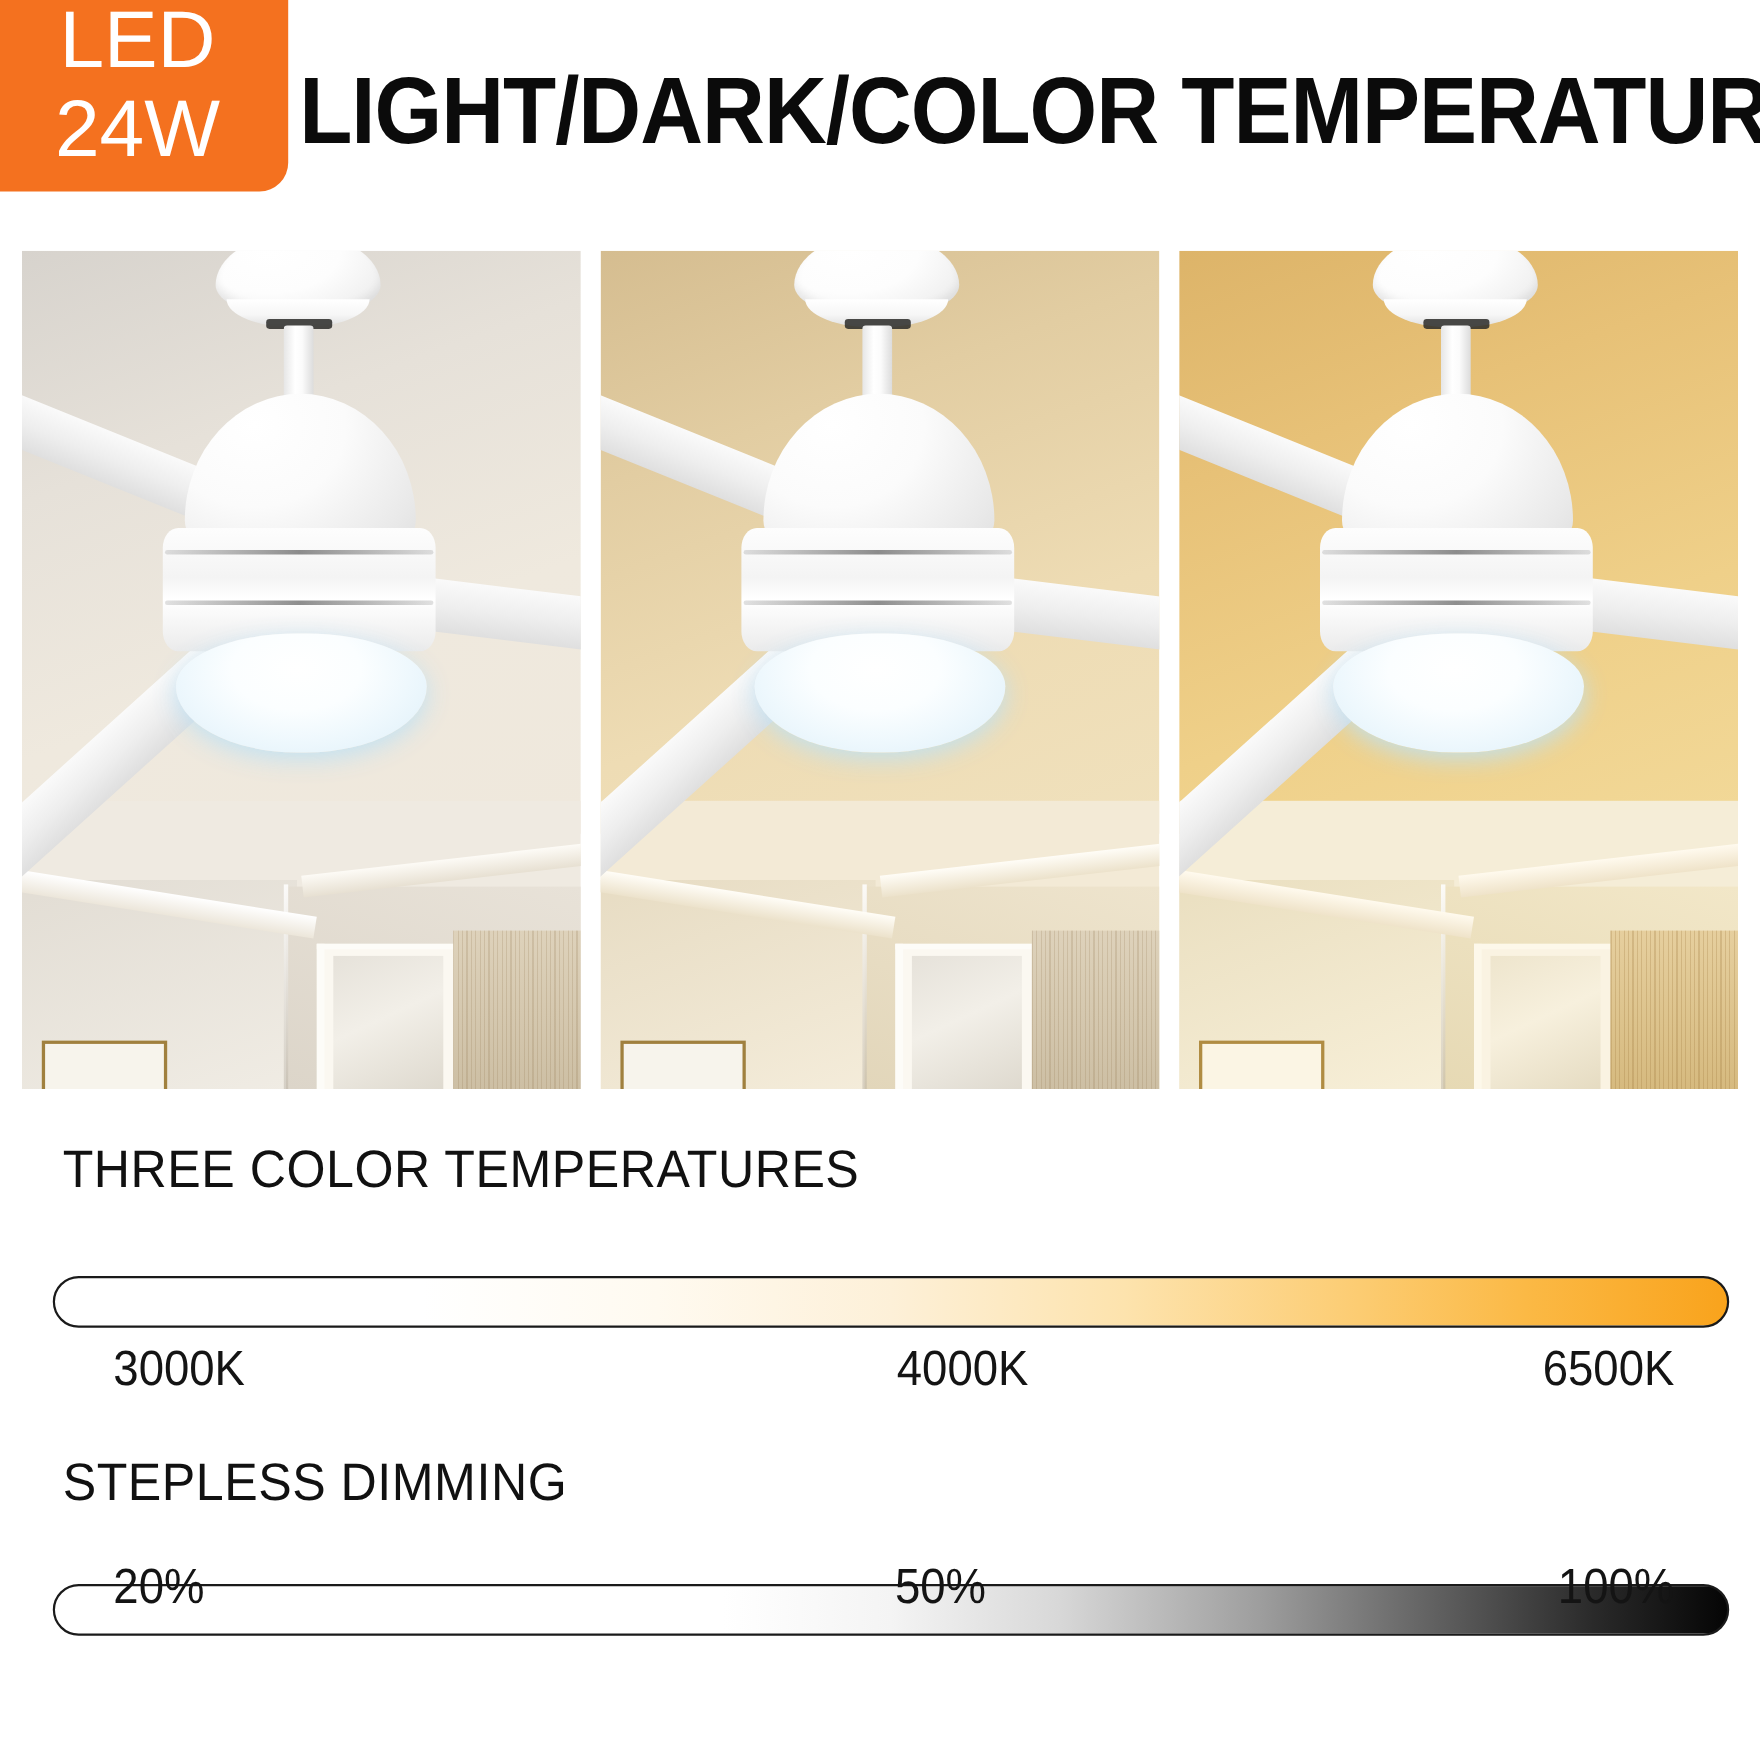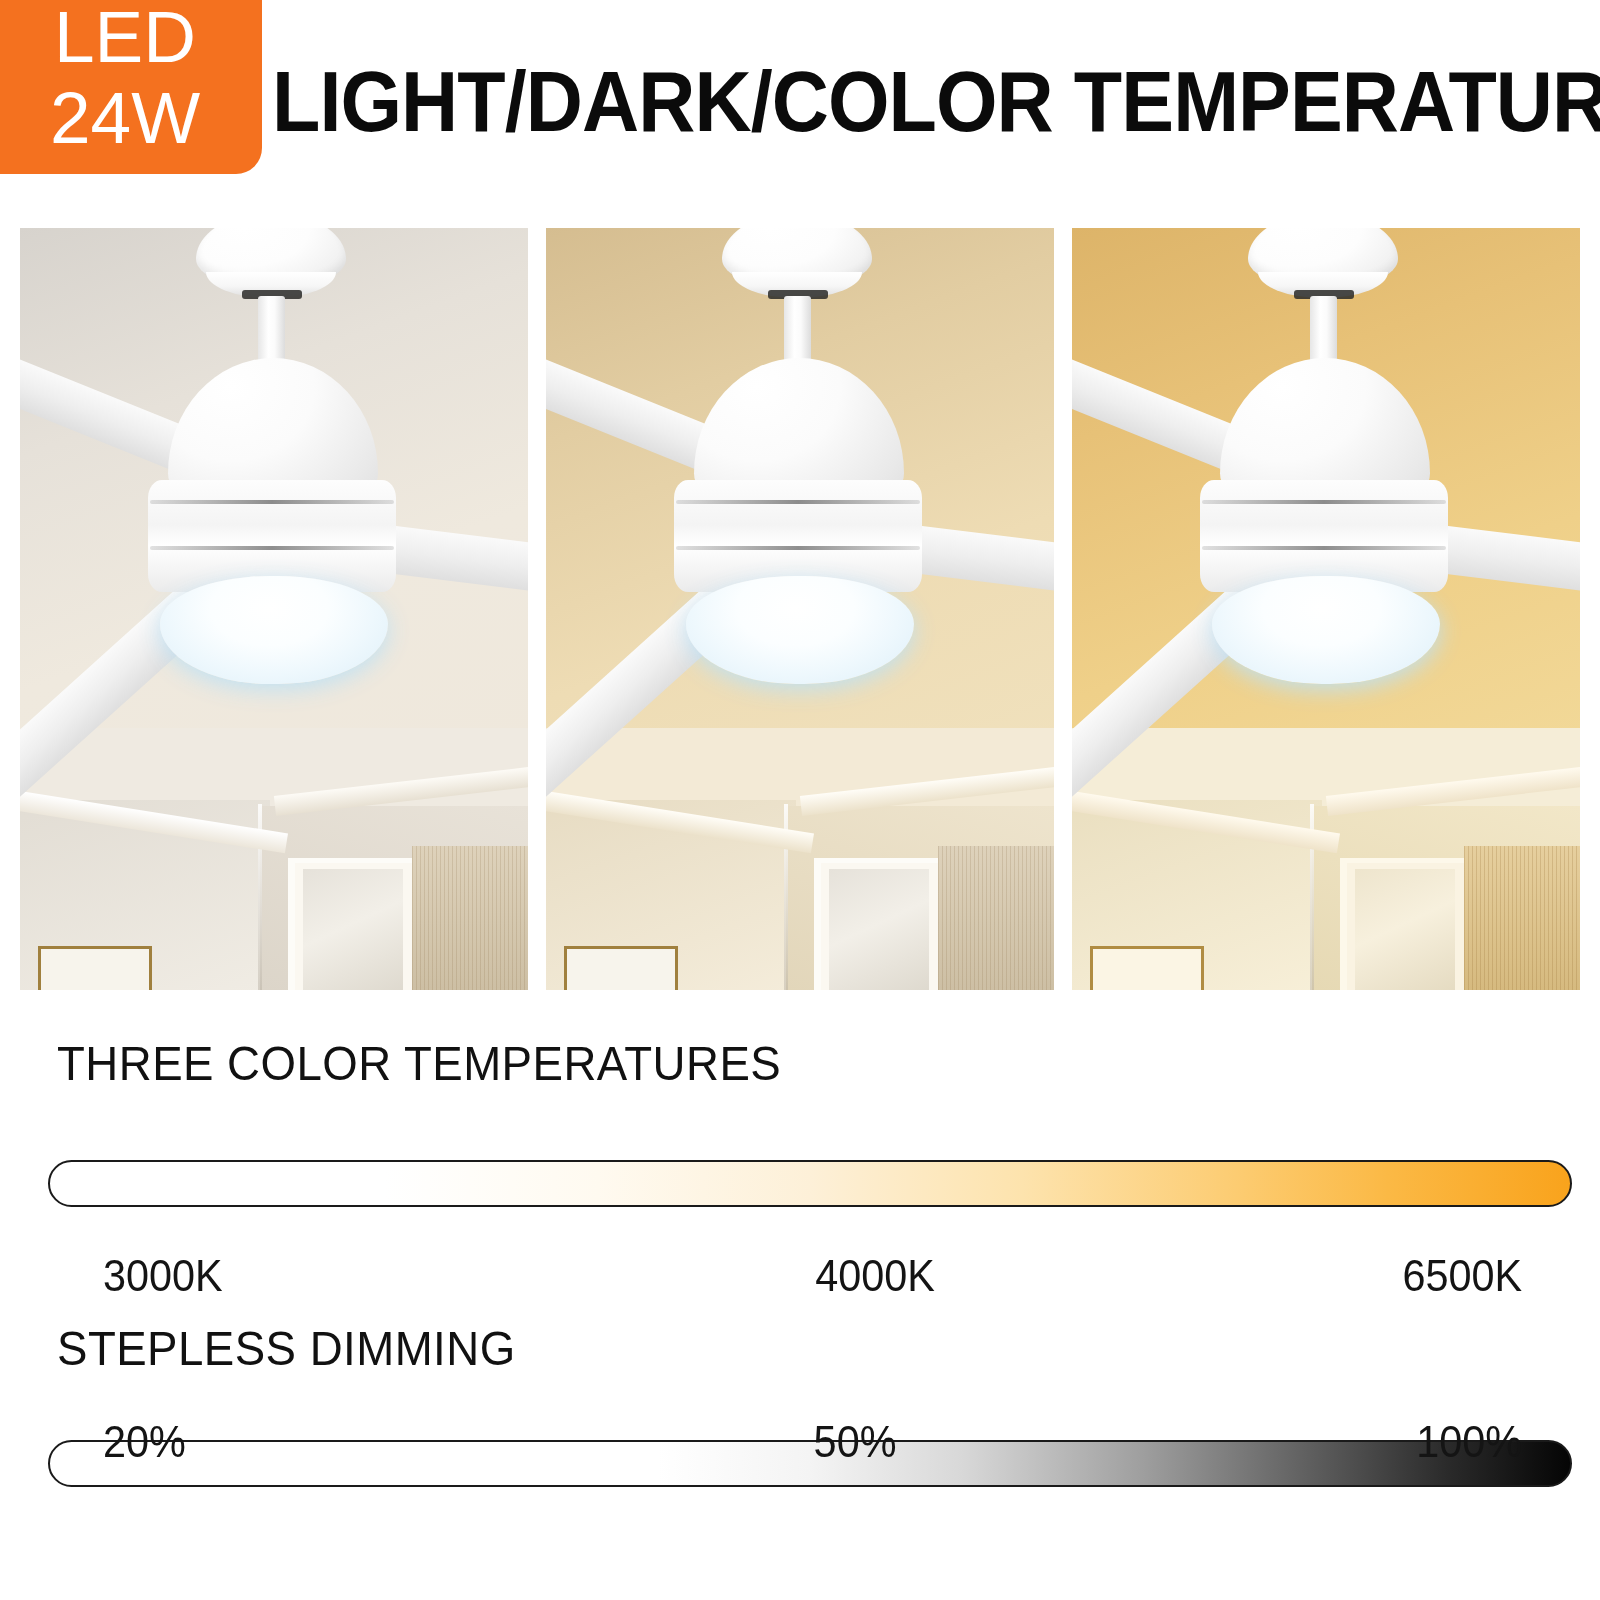--- a/index.html
+++ b/index.html
@@ -211,21 +211,21 @@
     top:1440px;
     background:linear-gradient(90deg,
       #ffffff 0%, #ffffff 40%, #f4f4f4 50%,
       #d8d8d8 60%, #9e9e9e 72%, #5e5e5e 83%,
       #2a2a2a 92%, #050505 100%);
   }
 
   .labels{
     position:absolute;left:48px;width:1524px;height:60px;
   }
-  .labels.cct{top:1250px;}
+  .labels.cct{top:1218px;}
   .labels.dim{top:1416px;}
   .labels span{
     position:absolute;top:0;
     color:#141414;
     font-size:45px;
     font-weight:400;
     transform:scaleX(0.92);
     white-space:nowrap;
   }
   .lab-left{left:55px;transform-origin:left center;}

